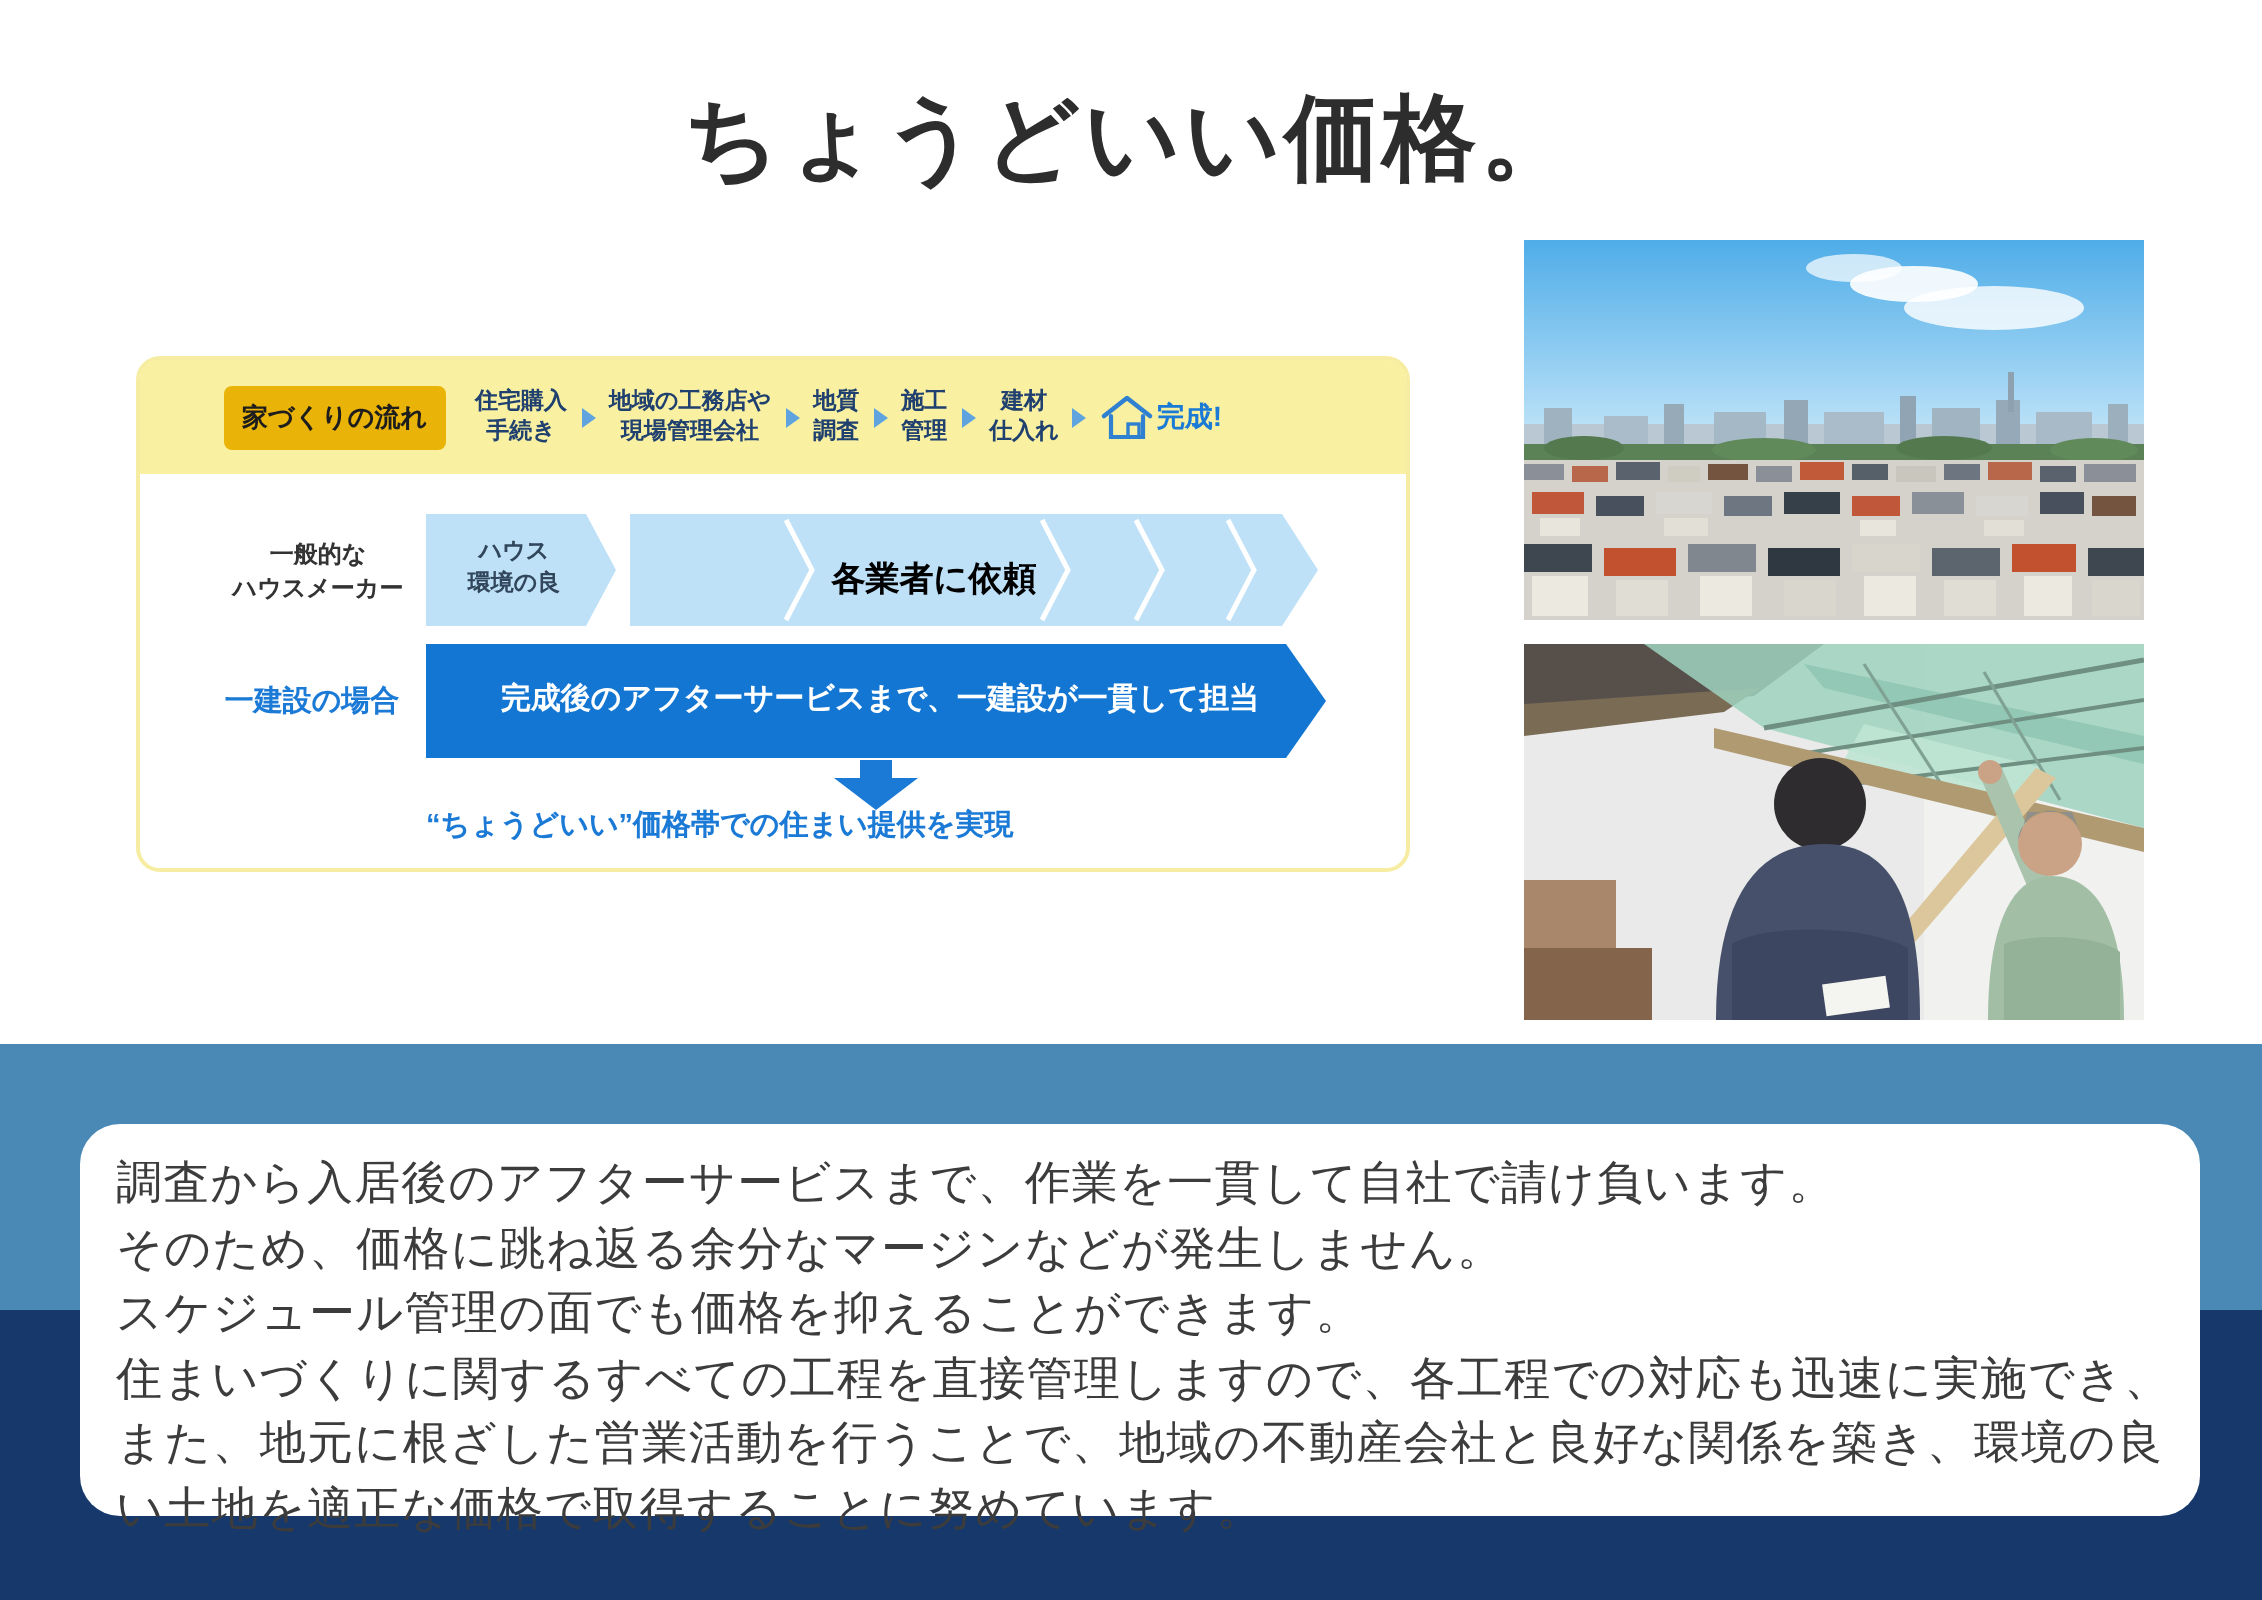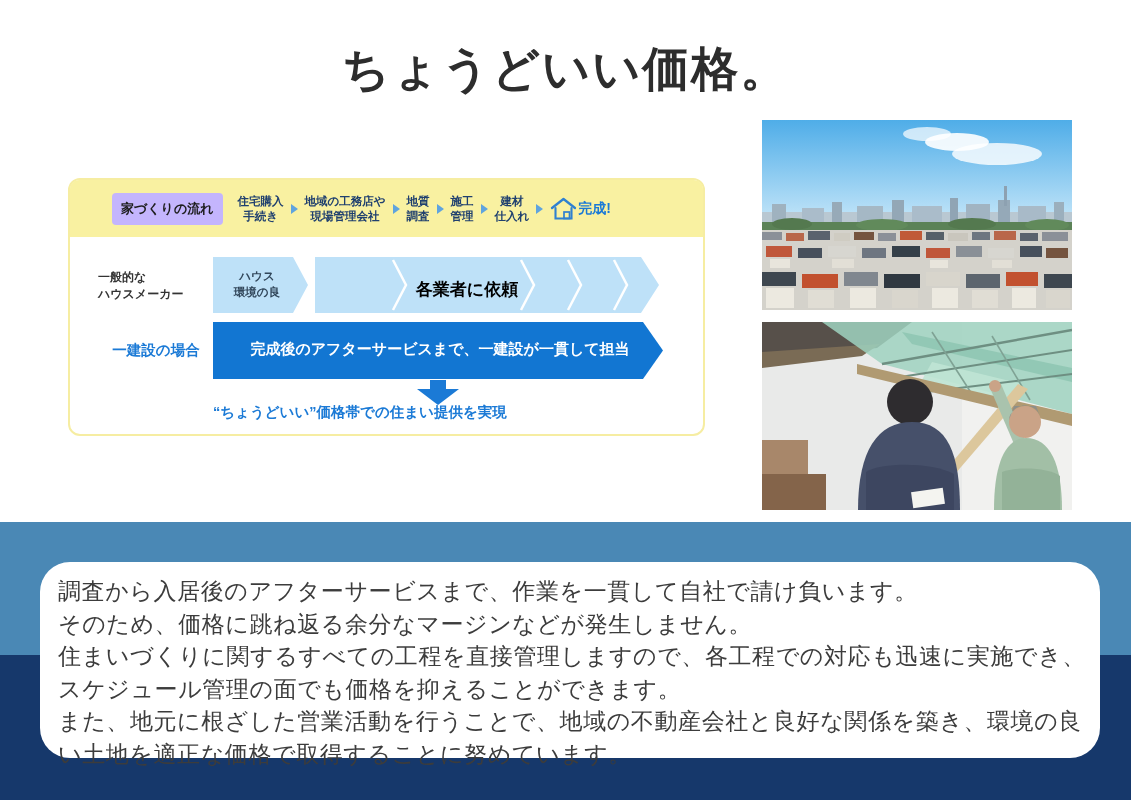--- a/index.html
+++ b/index.html
@@ -27,21 +27,21 @@
     border-radius: 12px;
   }
   .flow-header {
     position: absolute; left: 0; top: 0; right: 0; height: 57px;
     background: #f9f1a1;
     border-radius: 9px 9px 0 0;
     display: flex; align-items: center;
     padding-left: 42px;
   }
   .flow-header-pill {
-    background: #c4b5fd; border-radius: 4px;
+    background: #eab308; border-radius: 4px;
     padding: 7px 9px;
     font-size: 13px; font-weight: bold; color: #1d1d1d;
     white-space: nowrap;
   }
   .flow-steps {
     display: flex; align-items: center;
     margin-left: 15px; gap: 5px;
   }
   .flow-step {
     font-size: 11.5px; font-weight: bold; color: #20406f;
@@ -54,21 +54,21 @@
     border-top: 5px solid transparent;
     border-bottom: 5px solid transparent;
     margin: 0 2px;
   }
   .flow-goal { display: flex; align-items: center; gap: 1px; }
   .goal-label { font-size: 14px; font-weight: bold; color: #1b7ad6; white-space: nowrap; }
 
   .row-label-generic {
     position: absolute; left: 28px; top: 89px; width: 122px;
     font-size: 12px; font-weight: bold; color: #333;
-    text-align: left; line-height: 1.45; white-space: pre-line;
+    text-align: center; line-height: 1.45; white-space: pre-line;
   }
   .chevrons-svg { position: absolute; left: 143px; top: 77px; }
   .seg1-label {
     position: absolute; left: 147px; top: 89px; width: 80px;
     font-size: 11.5px; font-weight: bold; color: #31465a;
     text-align: center; line-height: 1.35; white-space: pre-line;
   }
   .bar-label-generic {
     position: absolute; left: 322px; top: 98px; width: 150px;
     font-size: 17px; font-weight: bold; color: #000000;
@@ -95,21 +95,21 @@
   
   .photo-city { position: absolute; left: 762px; top: 120px; }
   .photo-site { position: absolute; left: 762px; top: 322px; }
 
   
   .band-blue { position: absolute; left: 0; top: 522px; width: 1131px; height: 133px; background: #4a88b5; }
   .band-navy { position: absolute; left: 0; top: 655px; width: 1131px; height: 145px; background: #16386b; }
   .bottom-box {
     position: absolute; left: 40px; top: 562px;
     width: 1060px; height: 196px;
-    background: #ffffff; border-radius: 30px;
+    background: #ffffff; border-radius: 20px;
     padding: 13px 0 0 18px;
   }
   .body-line {
     font-size: 23px; color: #3c3c3c;
     line-height: 32.6px; letter-spacing: 0.6px;
     white-space: nowrap;
   }
 </style>
 </head>
 <body>
@@ -298,19 +298,19 @@
     <path d="M232,188 C232,140 244,116 264,116 C288,116 300,142 300,188 Z" fill="#a2bfa6"></path>
     <path d="M240,150 C256,144 288,146 298,154 L298,188 L240,188 Z" fill="#93b298"></path>
   </svg>
 
   <div class="band-blue"></div>
   <div class="band-navy"></div>
 
   <div class="bottom-box">
     <div class="body-line">調査から入居後のアフターサービスまで、作業を一貫して自社で請け負います。</div>
     <div class="body-line">そのため、価格に跳ね返る余分なマージンなどが発生しません。</div>
+    <div class="body-line">スケジュール管理の面でも価格を抑えることができます。</div>
     <div class="body-line">住まいづくりに関するすべての工程を直接管理しますので、各工程での対応も迅速に実施でき、</div>
-    <div class="body-line">スケジュール管理の面でも価格を抑えることができます。</div>
     <div class="body-line">また、地元に根ざした営業活動を行うことで、地域の不動産会社と良好な関係を築き、環境の良</div>
     <div class="body-line">い土地を適正な価格で取得することに努めています。</div>
   </div>
 
 </div>
 
 </body></html>

